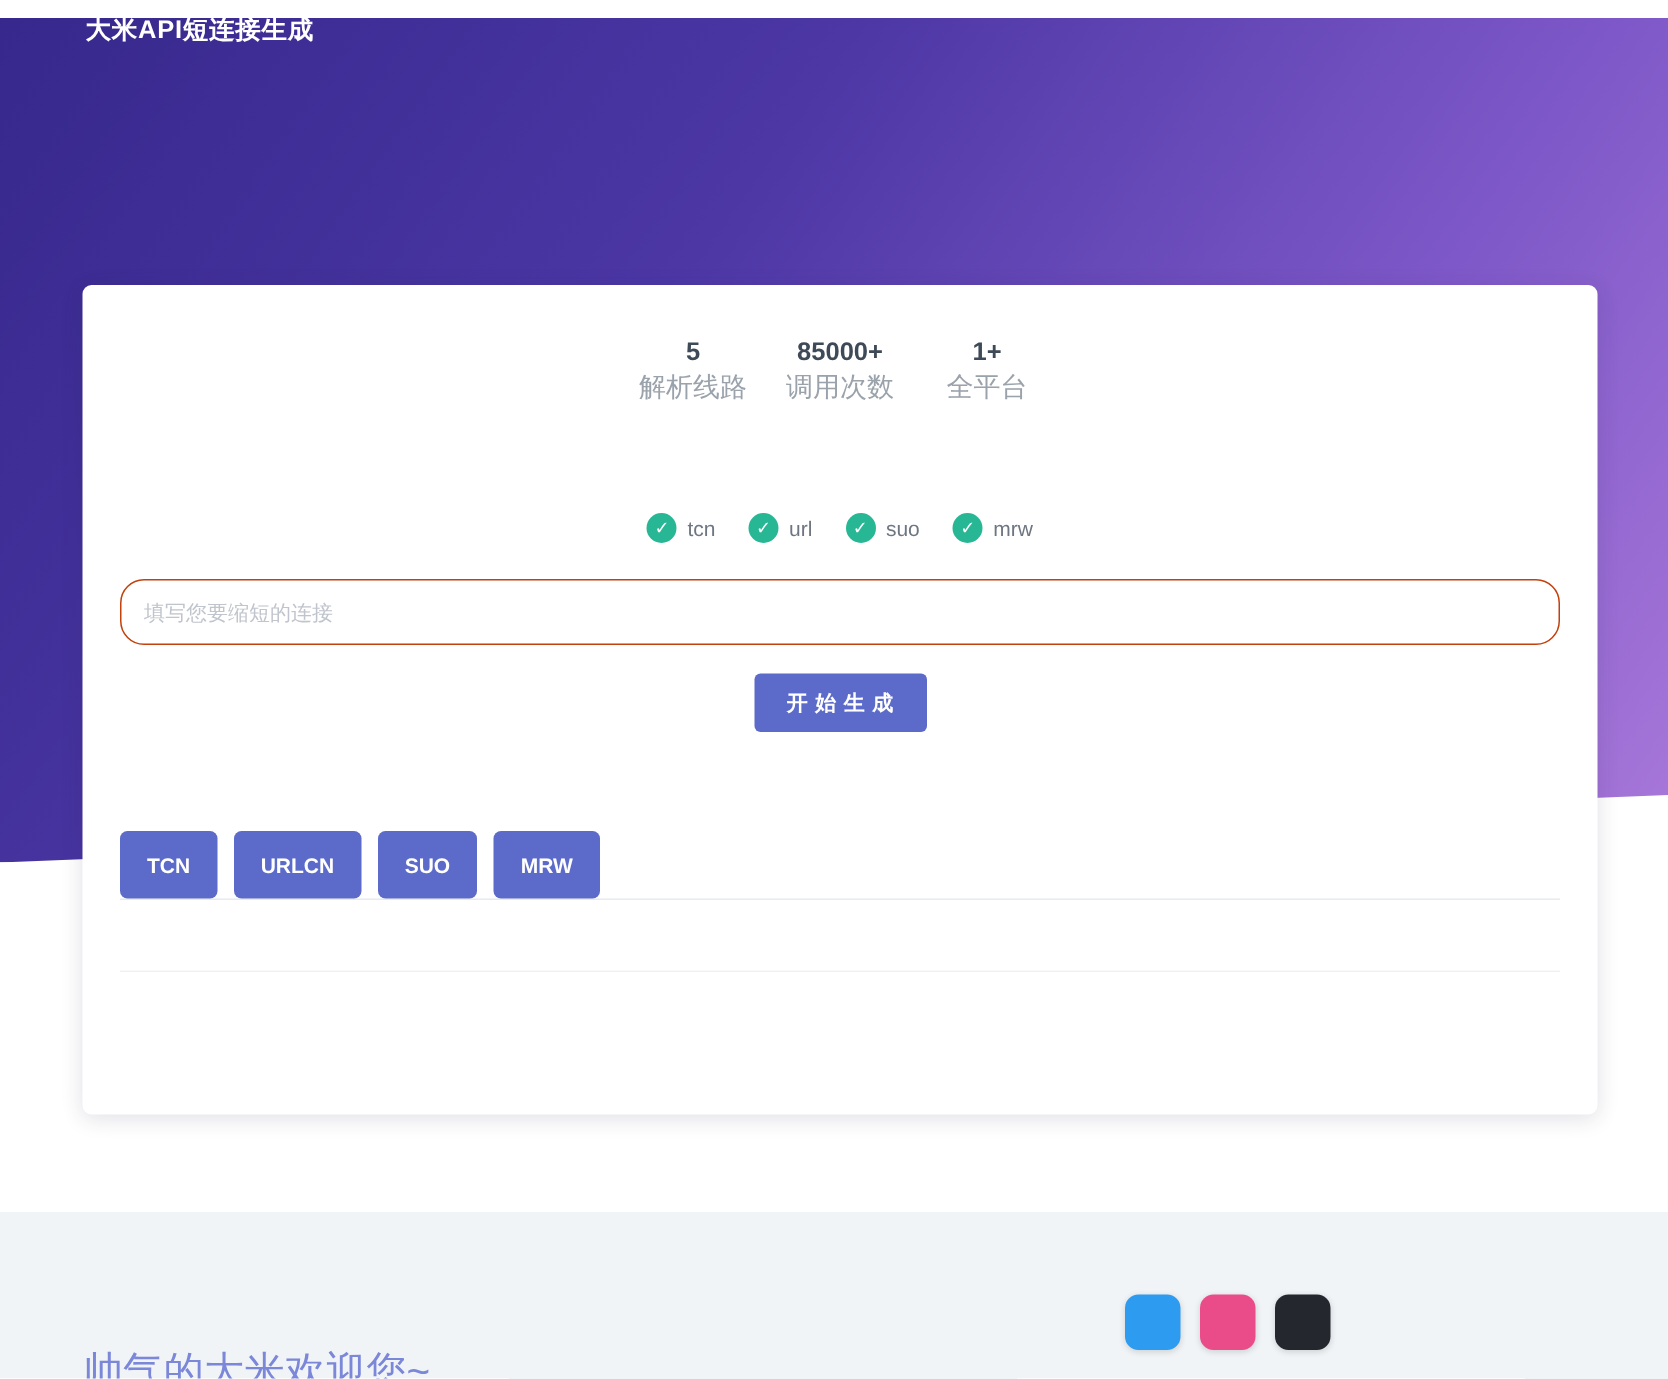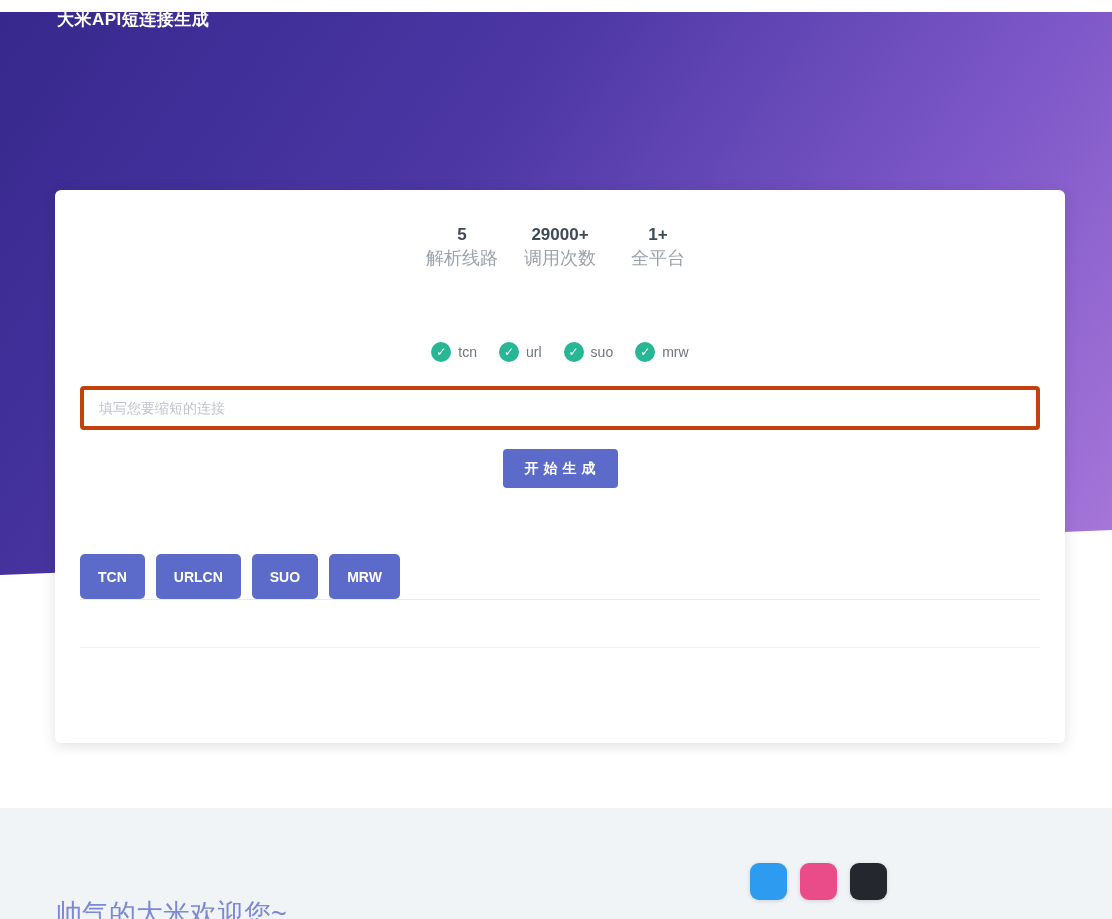--- a/index.html
+++ b/index.html
@@ -90,22 +90,22 @@
   }
   .provider-label {
     font-size: 14px;
     color: #6e7681;
   }
 
   .url-input {
     margin-top: 24px;
     width: 100%;
     height: 44px;
-    border: 4px solid #c2410c;
-    border-radius: 4px;
+    border: 1px solid #c2410c;
+    border-radius: 16px;
     font-size: 14px;
     color: #606266;
     padding: 0 15px;
     outline: none;
     font-family: inherit;
   }
   .url-input::placeholder { color: #c0c4cc; }
 
   .btn-row {
     margin-top: 19px;
@@ -184,21 +184,21 @@
 </div>
 
 <div class="card">
 
   <div class="stats-row">
     <div class="stat-col">
       <div class="stat-value">5</div>
       <div class="stat-label">解析线路</div>
     </div>
     <div class="stat-col">
-      <div class="stat-value">29000+</div>
+      <div class="stat-value">85000+</div>
       <div class="stat-label">调用次数</div>
     </div>
     <div class="stat-col">
       <div class="stat-value">1+</div>
       <div class="stat-label">全平台</div>
     </div>
   </div>
 
   <div class="providers-row">
     <div class="provider">

